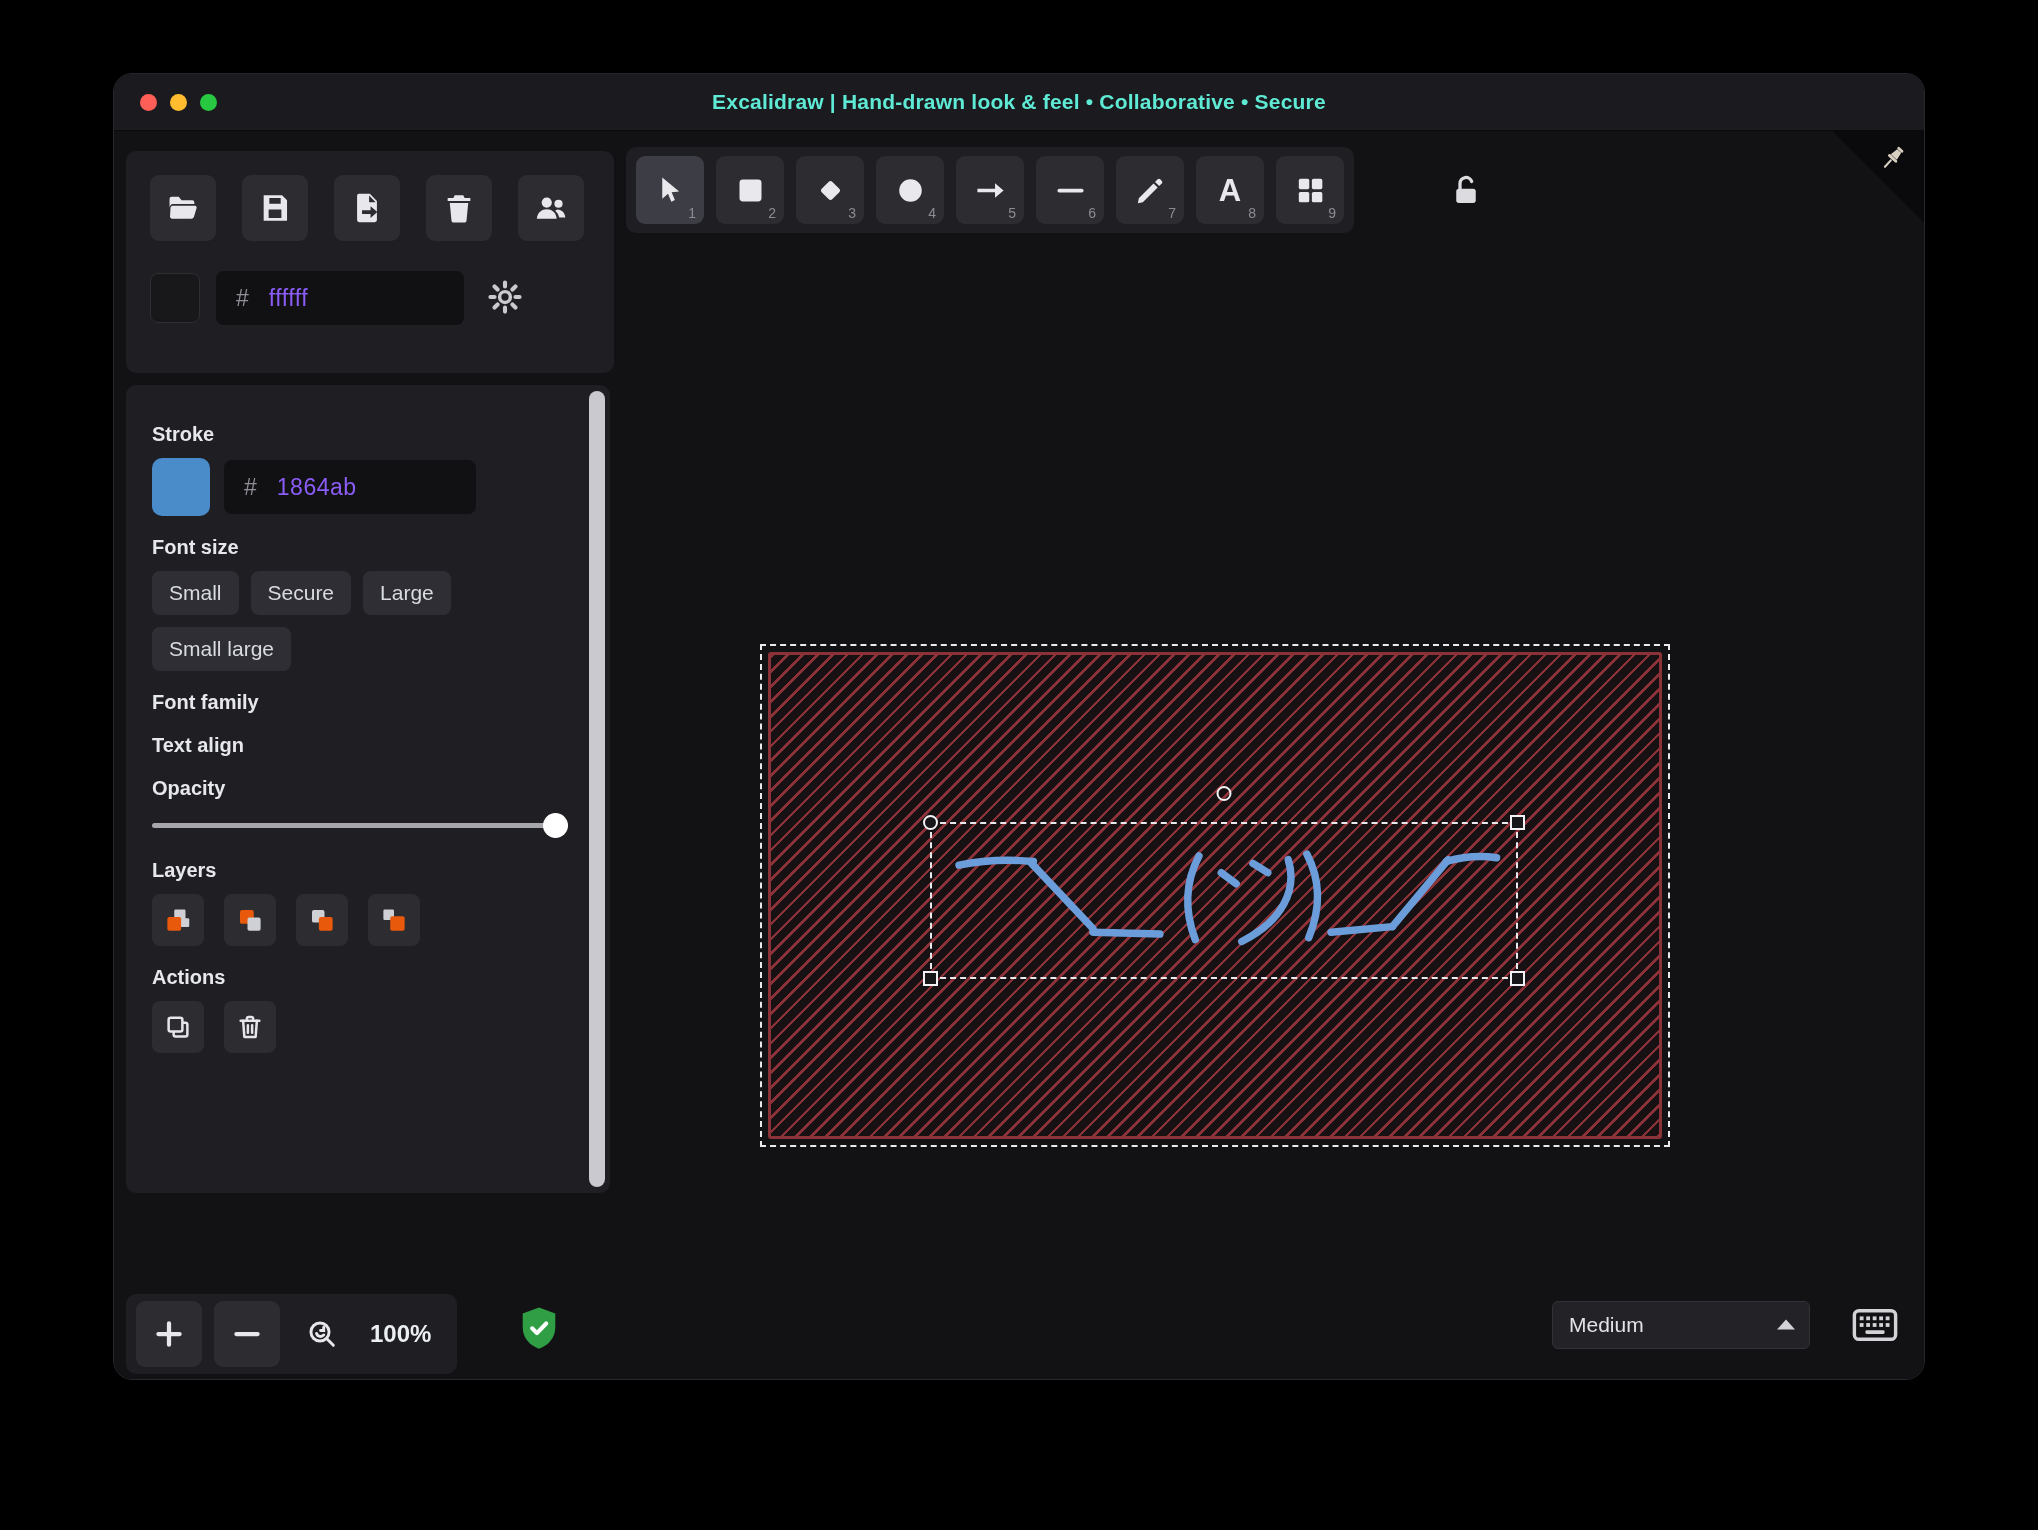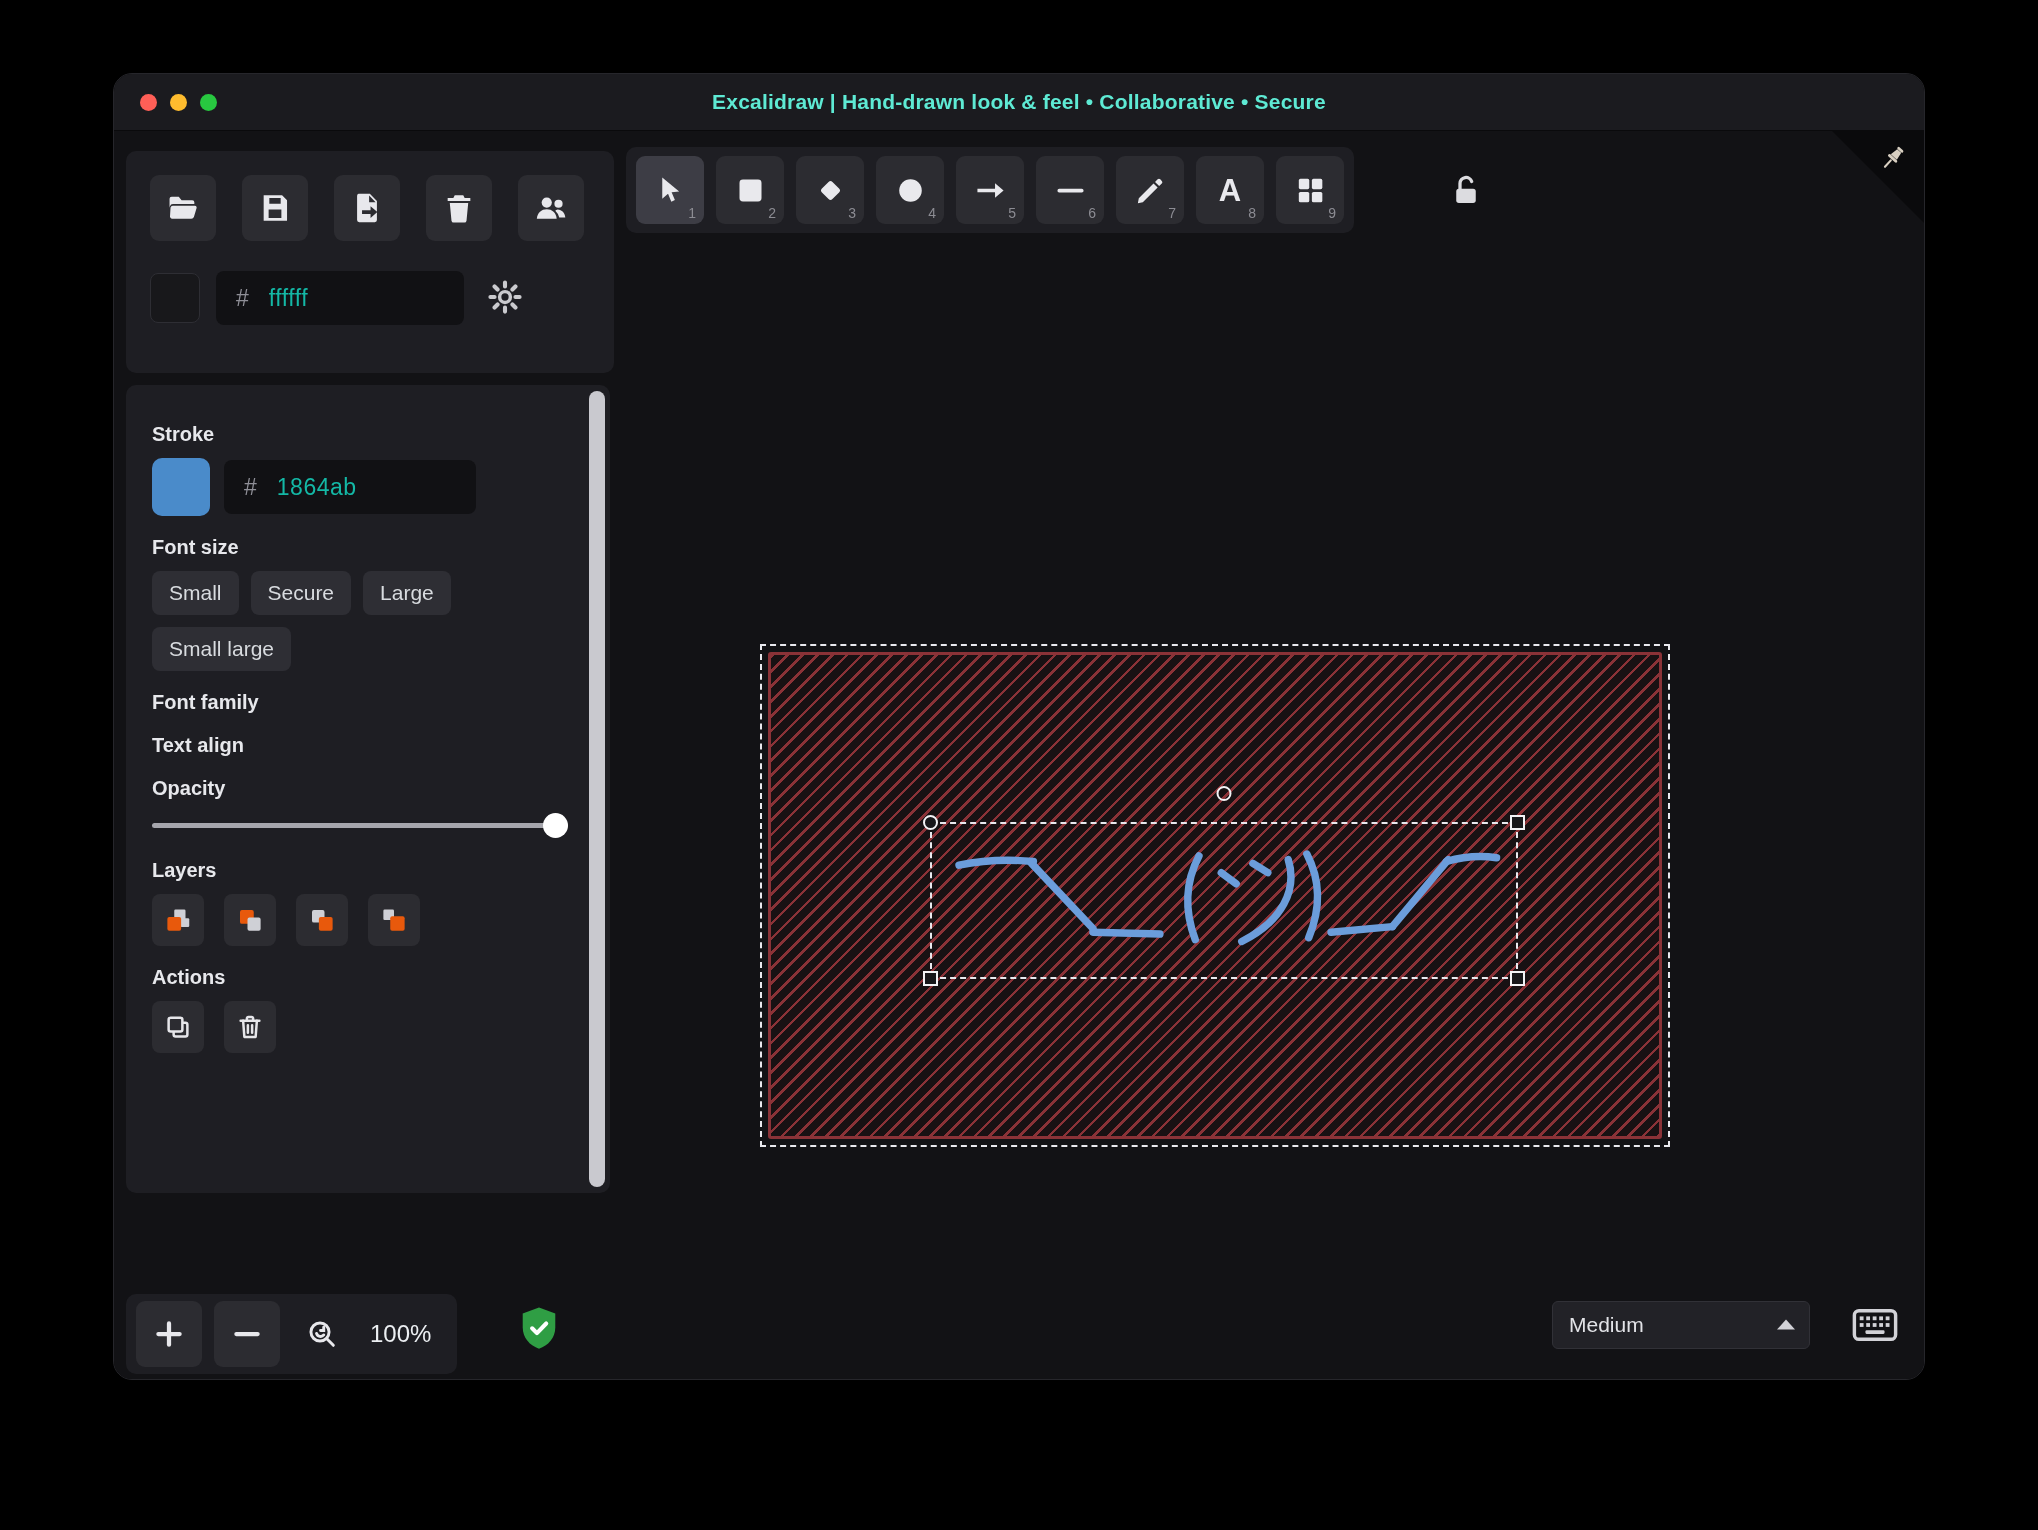--- a/index.html
+++ b/index.html
@@ -26,21 +26,21 @@
   .btn-row{display:flex;gap:26px}
   .icon-btn{width:66px;height:66px;background:#2c2c31;border:none;border-radius:9px;color:#e8e8ec;
     display:flex;align-items:center;justify-content:center;cursor:pointer}
   .icon-btn svg{width:34px;height:34px}
   .bg-row{display:flex;align-items:center;margin-top:30px}
   .bg-swatch{width:50px;height:50px;border-radius:8px;background:#18181b;border:1px solid #2e2e34;cursor:pointer}
   .hexbox{display:flex;align-items:center;height:54px;background:#111114;border-radius:8px;margin-left:16px;
     padding:0 20px;gap:20px}
   .hexbox.bgw{width:248px}
   .hash{color:#8f8f97;font-size:23px}
-  .hexval{color:#14b8a6;font-size:23px;letter-spacing:.5px}
+  .hexval{color:#8b5cf6;font-size:23px;letter-spacing:.5px}
   .gear-btn{margin-left:18px;background:none;border:none;color:#cacace;width:46px;height:46px;cursor:pointer}
   .gear-btn svg{width:38px;height:38px}
 
   
   .tools-island{left:512px;top:16px;height:86px;padding:9px 10px;display:flex;gap:12px;width:max-content}
   .tool-btn{position:relative;width:68px;height:68px;background:#2c2c31;border:none;border-radius:9px;color:#e9e9ed;
     display:flex;align-items:center;justify-content:center;cursor:pointer}
   .tool-btn.active{background:#3d3d45}
   .tool-btn svg{width:33px;height:33px}
   .tool-btn .glyphA{font-size:31px;font-weight:700;color:#e9e9ed;line-height:1}
@@ -87,21 +87,21 @@
   .rot-handle{position:absolute;left:50%;top:-38px;transform:translateX(-50%);width:15px;height:15px;border-radius:50%;
     border:2.5px solid #f2f2f5;background:transparent}
   .shrug-svg{position:absolute;left:14px;top:7px;width:558px;height:141px;color:var(--drawn-blue,#6b9ddb)}
   .sr-only{position:absolute;width:1px;height:1px;overflow:hidden;opacity:0;pointer-events:none}
 
   
   .zoom-island{left:12px;top:1163px;height:80px;padding:7px 10px;display:flex;align-items:center;gap:12px;width:max-content}
   .ghost-btn{background:none;border:none;color:#e8e8ec;width:60px;height:60px;display:flex;align-items:center;
     justify-content:center;cursor:pointer}
   .ghost-btn svg{width:32px;height:32px}
-  .zoom-label{font-size:24px;font-weight:400;color:#eceff2;margin:0 16px 0 6px}
+  .zoom-label{font-size:24px;font-weight:700;color:#eceff2;margin:0 16px 0 6px}
   .shield{position:absolute;left:404px;top:1174px;width:42px;height:48px}
   .lang-select{position:absolute;left:1438px;top:1170px;width:258px;height:48px;background:#222227;border:1px solid #313137;
     border-radius:6px;display:flex;align-items:center;padding:0 16px;color:#e2e3e7;font-size:21px;cursor:pointer}
   .lang-caret{position:absolute;right:14px;top:50%;transform:translateY(-55%);width:0;height:0;
     border-left:9px solid transparent;border-right:9px solid transparent;border-bottom:10px solid #d2d2d7}
   .kbd-btn{position:absolute;left:1736px;top:1172px;width:50px;height:46px;color:#d2d2d7;background:none;border:none;cursor:pointer}
   .kbd-btn svg{width:46px;height:42px}
 </style>
 </head>
 <body>

